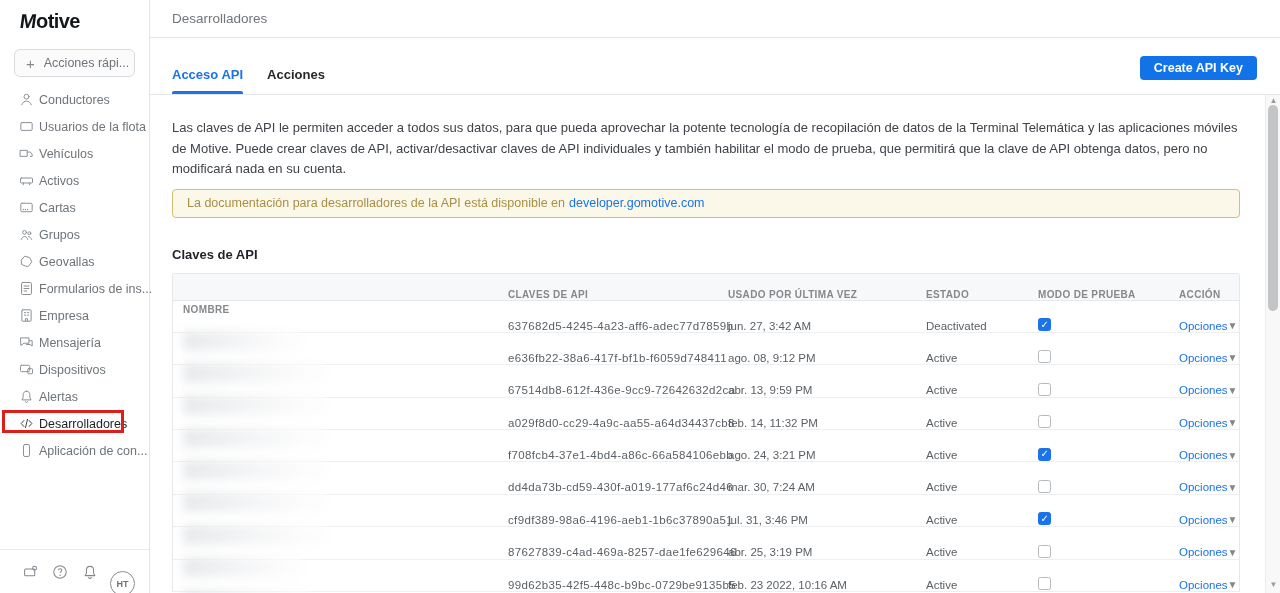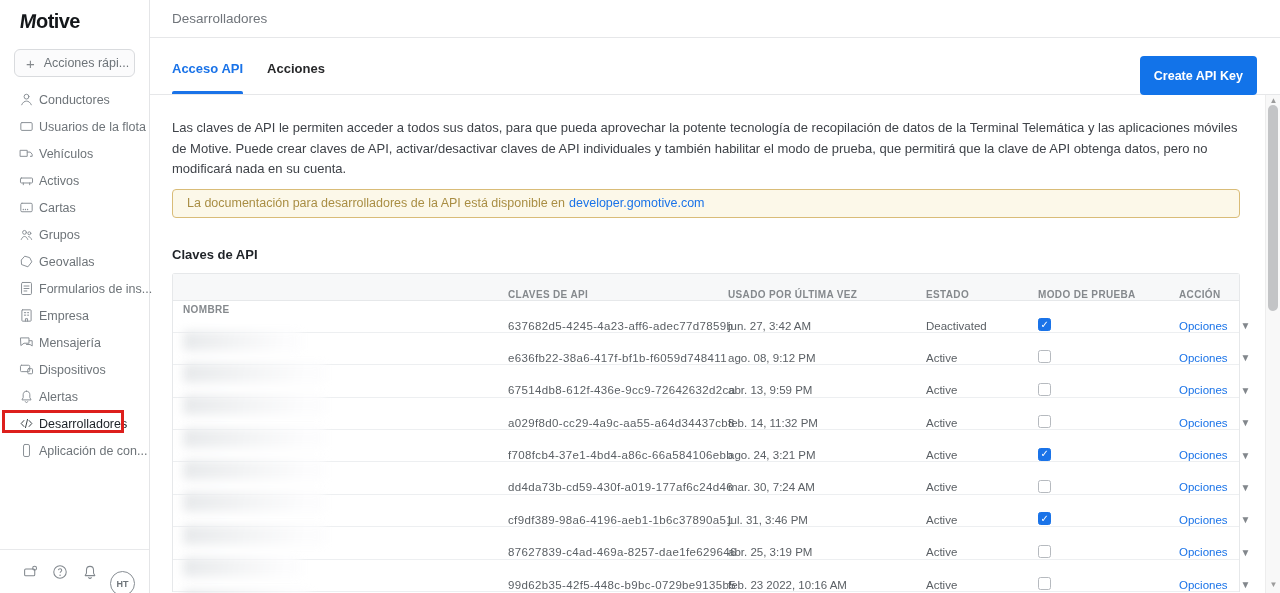--- a/index.html
+++ b/index.html
@@ -32,26 +32,26 @@
     display:flex; align-items:center; justify-content:center; font-size:9px; font-weight:700;
     color:#6e7479; cursor:pointer; background:#fff;margin-top:24px; }
 
   
   .topbar { position:absolute; left:150px; top:0; right:0; height:38px; background:#fff;
     border-bottom:1px solid #e6e7e9; display:flex; align-items:center; padding-left:22px; }
   .page-title { color:#70757b; font-size:13.5px; }
   .tabbar { position:absolute; left:150px; top:38px; right:0; height:57px; background:#fff;
     border-bottom:1px solid #e6e7e9; }
   .tabs { position:absolute; left:22px; bottom:0; display:flex; gap:24px; }
-  .tab { position:relative; padding-bottom:18px; font-size:13px; font-weight:600;
+  .tab { position:relative; padding-bottom:12px; font-size:13px; font-weight:600;
     color:#27282a; cursor:pointer; }
   .tab.active { color:#1a73e8; font-weight:700; }
   .tab.active::after { content:''; position:absolute; left:0; right:0; bottom:0; height:3px;
     background:#1a73e8; border-radius:2px 2px 0 0; }
-  .create-btn { position:absolute; right:23px; top:18px; height:39px; padding:0 14px;
+  .create-btn { position:absolute; right:23px; top:18px; height:24px; padding:0 14px;
     background:#1273e9; color:#fff; border:none; border-radius:4px; font-size:12.5px;
     font-weight:600; cursor:pointer; font-family:inherit; }
 
   
   .scrollwrap { position:absolute; left:150px; top:95px; right:0; bottom:0; background:#fff;
     overflow:hidden; }
   .content { padding:0 40px 0 22px; }
   .intro { margin-top:23px; font-size:13px; line-height:20.5px; color:#3f4349; }
   .banner { margin-top:9px; height:29px; background:#fcf8e9; border:1px solid #d9bc78;
     border-radius:4px; display:flex; align-items:center; padding-left:14px; font-size:12.5px;
@@ -73,21 +73,21 @@
   .th:nth-child(4), .td-status { padding-left:10px; }
   .th:nth-child(5), .td-test { padding-left:10px; }
   .th:nth-child(6), .td-action { padding-left:8px; }
   .blur-blob { height:20px; border-radius:3px; filter:blur(5px);
     background:linear-gradient(100deg,#e7e9eb 0%,#f3f4f5 45%,#fcfcfd 85%); }
   .cb { width:13px; height:13px; border:1px solid #b6babf; border-radius:2.5px; display:inline-block;
     background:#fff; cursor:pointer; position:relative; }
   .cb.checked { background:#1a73e8; border-color:#1a73e8; }
   .cb.checked::after { content:'✓'; position:absolute; left:1.5px; top:-0.5px; color:#fff;
     font-size:10px; font-weight:700; }
-  .td-action { display:flex; align-items:center; gap:13px; }
+  .td-action { display:flex; align-items:center; }
   .opt-link { color:#1a73e8; font-size:11.5px; cursor:pointer; text-decoration:none; }
   .caret { color:#82878c; font-size:10px; cursor:pointer; }
 
   
   .vscroll { position:absolute; right:0; top:0; width:15px; height:100%; background:#f8f8f8;
     border-left:1px solid #ededed; z-index:6; }
   .vscroll .arrow { position:absolute; left:0; width:15px; height:12px; color:#9b9b9b;
     font-size:8px; text-align:center; line-height:12px; cursor:pointer; }
   .vscroll .arrow.up { top:0; }
   .vscroll .arrow.down { bottom:2px; }

